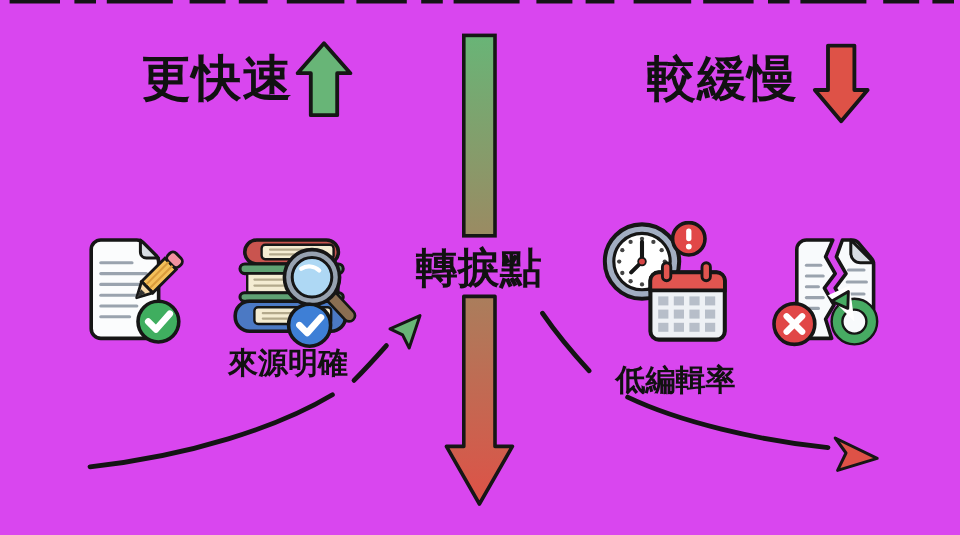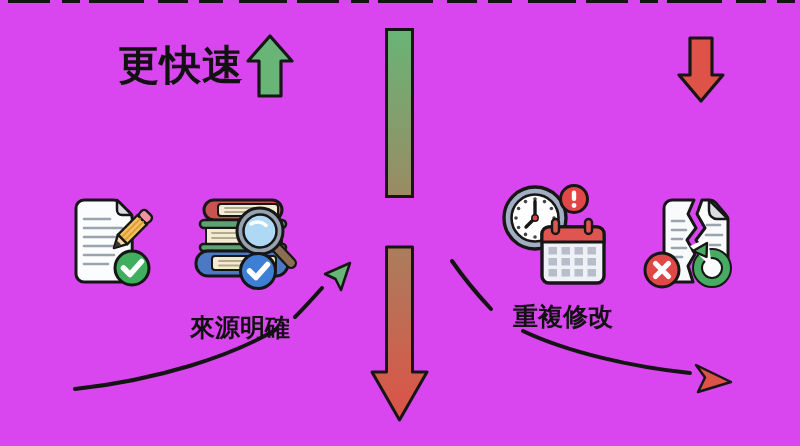--- a/index.html
+++ b/index.html
@@ -56,25 +56,27 @@
       <path d="M731 382 L696 365 L705 377.5 L698 392 Z" fill="#de5247" stroke="#161616" stroke-width="2.5" stroke-linejoin="round"></path>
     </g>
   </svg>
 
   <div class="abs title" style="left:118px;top:38px">更快速</div>
 
   <svg class="abs" style="left:246px;top:34px" width="48" height="64" viewBox="0 0 48 64">
     <path d="M24 2 L46 27 H35 V62 H13 V27 H2 Z" fill="#68b577" stroke="#161616" stroke-width="3.2" stroke-linejoin="round"></path>
   </svg>
 
+  <div class="abs title" style="left:539px;top:38px">較緩慢</div>
 
   <svg class="abs" style="left:677px;top:36px" width="48" height="68" viewBox="0 0 48 68">
     <path d="M13 2 H35 V39 H46 L24 65 L2 39 H13 Z" fill="#de5247" stroke="#161616" stroke-width="3.2" stroke-linejoin="round"></path>
   </svg>
 
+  <div class="abs center-label" style="left:399px;top:200px">轉捩點</div>
 
   <svg class="abs" style="left:64px;top:192px" width="92" height="96" viewBox="0 0 92 96">
     <path d="M20 8 h30 c2 0 3.8 .8 5.2 2.2 L66 21 c1.4 1.4 2.2 3.2 2.2 5.2 V82 c0 4.4 -3.6 8 -8 8 H20 c-4.4 0 -8 -3.6 -8 -8 V16 c0 -4.4 3.6 -8 8 -8 Z" fill="#fbfcfd" stroke="#161616" stroke-width="3" stroke-linejoin="round"></path>
     <path d="M53 8 L68 23 H58 c-2.8 0 -5 -2.2 -5 -5 Z" fill="#d8dde3" stroke="#161616" stroke-width="2.5" stroke-linejoin="round"></path>
     <g stroke="#9aa3ae" stroke-width="2.6" stroke-linecap="round">
       <path d="M20 27 H46"></path>
         <path d="M20 36 H58"></path>
         <path d="M20 45 H58"></path>
       <path d="M20 54 H56"></path>
         <path d="M20 63 H50"></path>
@@ -108,21 +110,21 @@
       <line x1="84" y1="49" x2="99" y2="65" stroke="#161616" stroke-width="12" stroke-linecap="round"></line>
       <line x1="84" y1="49" x2="99" y2="65" stroke="#8a6e52" stroke-width="7.5" stroke-linecap="round"></line>
       <circle cx="68" cy="33" r="23" fill="#97a2b0" stroke="#161616" stroke-width="3"></circle>
       <circle cx="68" cy="33" r="16.5" fill="#aed8f4" stroke="#161616" stroke-width="2.5"></circle>
       <path d="M59 26 a12 12 0 0 1 15 1.5" fill="none" stroke="#fff" stroke-width="3.5" stroke-linecap="round"></path>
     </g>
     <circle cx="66" cy="73" r="17.5" fill="#3e7fd6" stroke="#161616" stroke-width="3"></circle>
     <path d="M57.5 73 L64 79.5 L75.5 66.5" fill="none" stroke="#fff" stroke-width="5.5" stroke-linecap="round" stroke-linejoin="round"></path>
   </svg>
 
-  <div class="abs item-label" style="left:240px;top:311px">來源明確</div>
+  <div class="abs item-label" style="left:240px;top:286px">來源明確</div>
 
   <svg class="abs" style="left:502px;top:184px" width="106" height="106" viewBox="0 0 106 106">
     <circle cx="33" cy="34" r="31" fill="#a2aec2" stroke="#161616" stroke-width="3.4"></circle>
     <circle cx="33" cy="34" r="23.5" fill="#ffffff" stroke="#161616" stroke-width="2.6"></circle>
     <g fill="#444">
       <circle cx="33" cy="15" r="1.8"></circle>
         <circle cx="42.5" cy="17.6" r="1.8"></circle>
       <circle cx="49.4" cy="24.5" r="1.8"></circle>
         <circle cx="52" cy="34" r="1.8"></circle>
       <circle cx="49.4" cy="43.5" r="1.8"></circle>
@@ -156,21 +158,21 @@
         <rect x="72.5" y="74" width="8.5" height="7.5"></rect>
           <rect x="85.5" y="74" width="8.5" height="7.5"></rect>
         <rect x="46.5" y="85" width="8.5" height="7.5"></rect>
           <rect x="59.5" y="85" width="8.5" height="7.5"></rect>
         <rect x="72.5" y="85" width="8.5" height="7.5"></rect>
           <rect x="85.5" y="85" width="8.5" height="7.5"></rect>
       </g>
     </g>
   </svg>
 
-  <div class="abs item-label" style="left:563px;top:300px">重複修改</div>
+  <div class="abs item-label" style="left:563px;top:300px">低編輯率</div>
 
   <svg class="abs" style="left:642px;top:194px" width="104" height="100" viewBox="0 0 104 100">
     <path d="M30 6 H52 L46 20 L54 34 L45 46 L53 60 L46 72 L51 88 H30 c-4.4 0 -8 -3.6 -8 -8 V14 c0 -4.4 3.6 -8 8 -8 Z" fill="#f8fafc" stroke="#161616" stroke-width="3" stroke-linejoin="round"></path>
     <path d="M60 6 L55 20 L63 34 L54 46 L62 60 L55 72 L60 88 H78 c4.4 0 8 -3.6 8 -8 V26 c0 -2 -.8 -3.8 -2.2 -5.2 L73.2 8.2 C71.8 6.8 70 6 68 6 Z" fill="#f8fafc" stroke="#161616" stroke-width="3" stroke-linejoin="round"></path>
     <path d="M67 6 L86 25 H75 c-4.4 0 -8 -3.6 -8 -8 Z" fill="#d8dde3" stroke="#161616" stroke-width="2.5" stroke-linejoin="round"></path>
     <g stroke="#9aa3ae" stroke-width="2.6" stroke-linecap="round">
       <path d="M30 27 H42"></path>
         <path d="M30 36 H44"></path>
         <path d="M30 45 H40"></path>
       <path d="M30 54 H44"></path>

